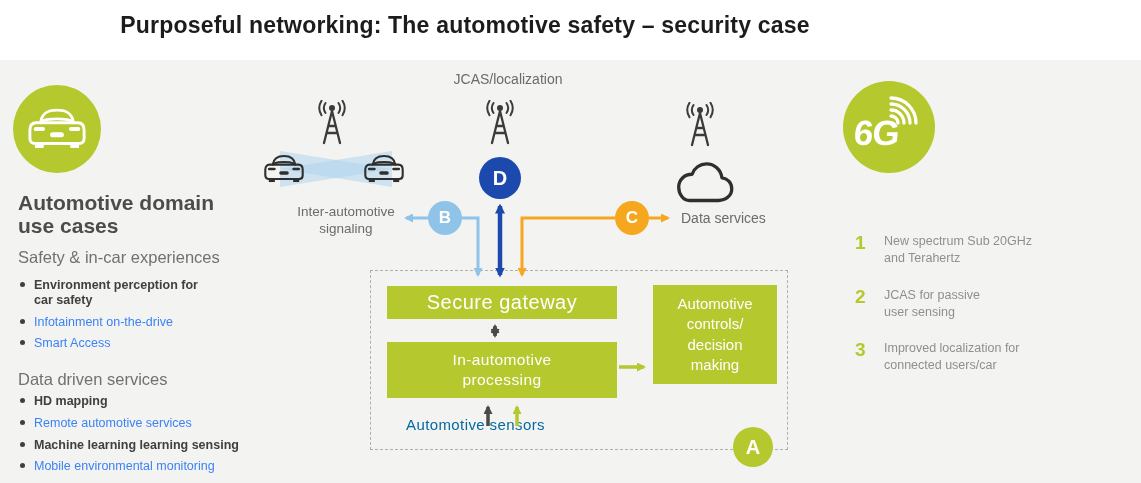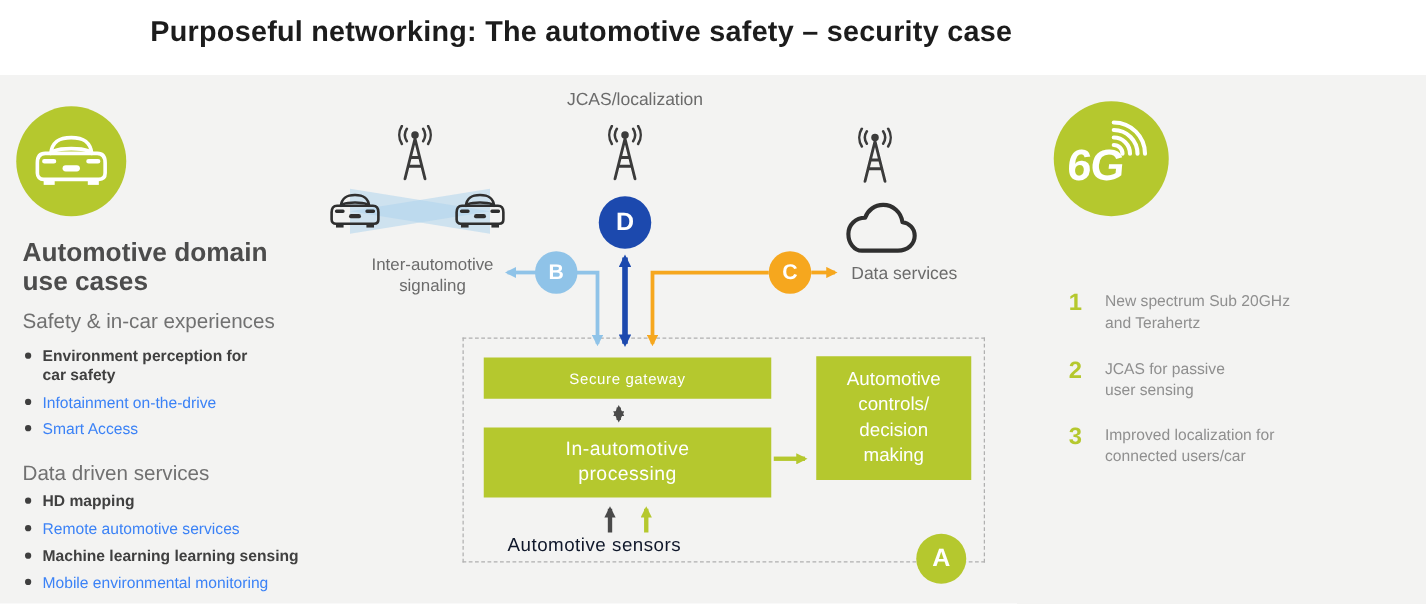--- a/index.html
+++ b/index.html
@@ -40,27 +40,27 @@
   .badge { position:absolute; border-radius:50%; color:#ffffff; font-weight:bold;
            display:flex; align-items:center; justify-content:center; z-index:5; }
   .badge-d { left:479px; top:157px; width:42px; height:42px; background:#1c49ae; font-size:20px; }
   .badge-b { left:428px; top:201px; width:34px; height:34px; background:#8fc3e8; font-size:17px; }
   .badge-c { left:615px; top:201px; width:34px; height:34px; background:#f6a71e; font-size:17px; }
   .badge-a { left:733px; top:427px; width:40px; height:40px; background:#b5c82e; font-size:20px; }
 
   .inter-label { position:absolute; left:290px; top:204px; width:112px; text-align:center;
                  font-size:13.5px; line-height:1.25; color:#6b6b6b; }
   .ds-label { position:absolute; left:681px; top:210px; font-size:14px; color:#6b6b6b; }
-  .sensors-label { position:absolute; left:406px; top:428px; font-size:15px; color:#0f172a; letter-spacing:.4px; }
+  .sensors-label { position:absolute; left:406px; top:416px; font-size:15px; color:#0369a1; letter-spacing:.4px; }
 
   .dashed-box { position:absolute; left:370px; top:270px; width:418px; height:180px;
                 border:1.6px dashed #b0b0b0; z-index:0; }
   .gbox { position:absolute; background:#b5c82e; color:#ffffff; display:flex;
           align-items:center; justify-content:center; text-align:center; z-index:2; }
-  .box-sg { left:387px; top:286px; width:230px; height:33px; font-size:12px; letter-spacing:.5px; }
+  .box-sg { left:387px; top:286px; width:230px; height:33px; font-size:20px; letter-spacing:.5px; }
   .box-ia { left:387px; top:342px; width:230px; height:56px; font-size:15.5px; letter-spacing:.4px; }
   .box-ia span { display:inline-block; max-width:135px; line-height:1.3; }
   .box-ac { left:653px; top:285px; width:124px; height:99px; font-size:15px; }
   .box-ac span { display:inline-block; max-width:100px; line-height:1.35; }
 
   .connectors { position:absolute; left:0; top:0; z-index:3; pointer-events:none; }
 
   
   .sixg-badge { position:absolute; left:843px; top:81px; width:92px; height:92px;
                 border-radius:50%; background:#b5c82e; }

